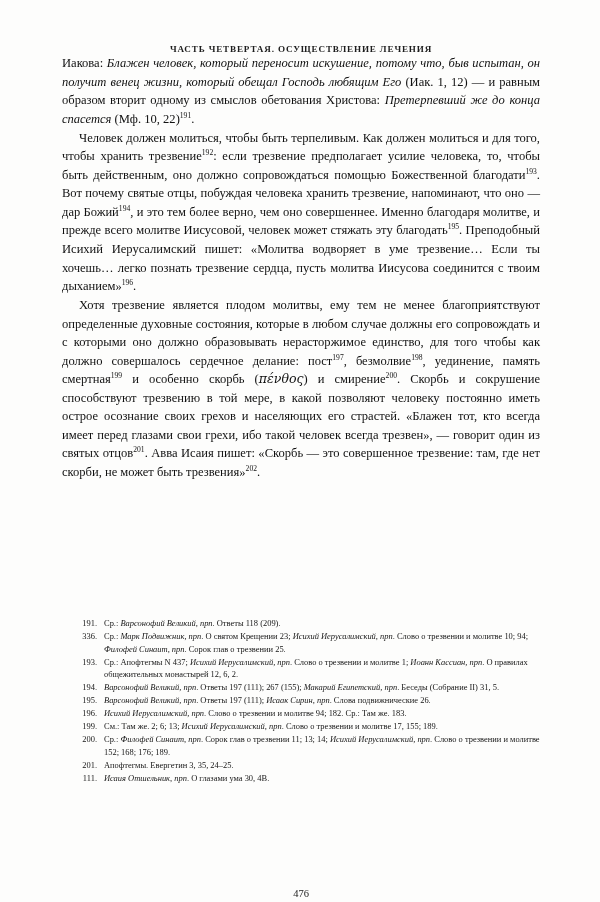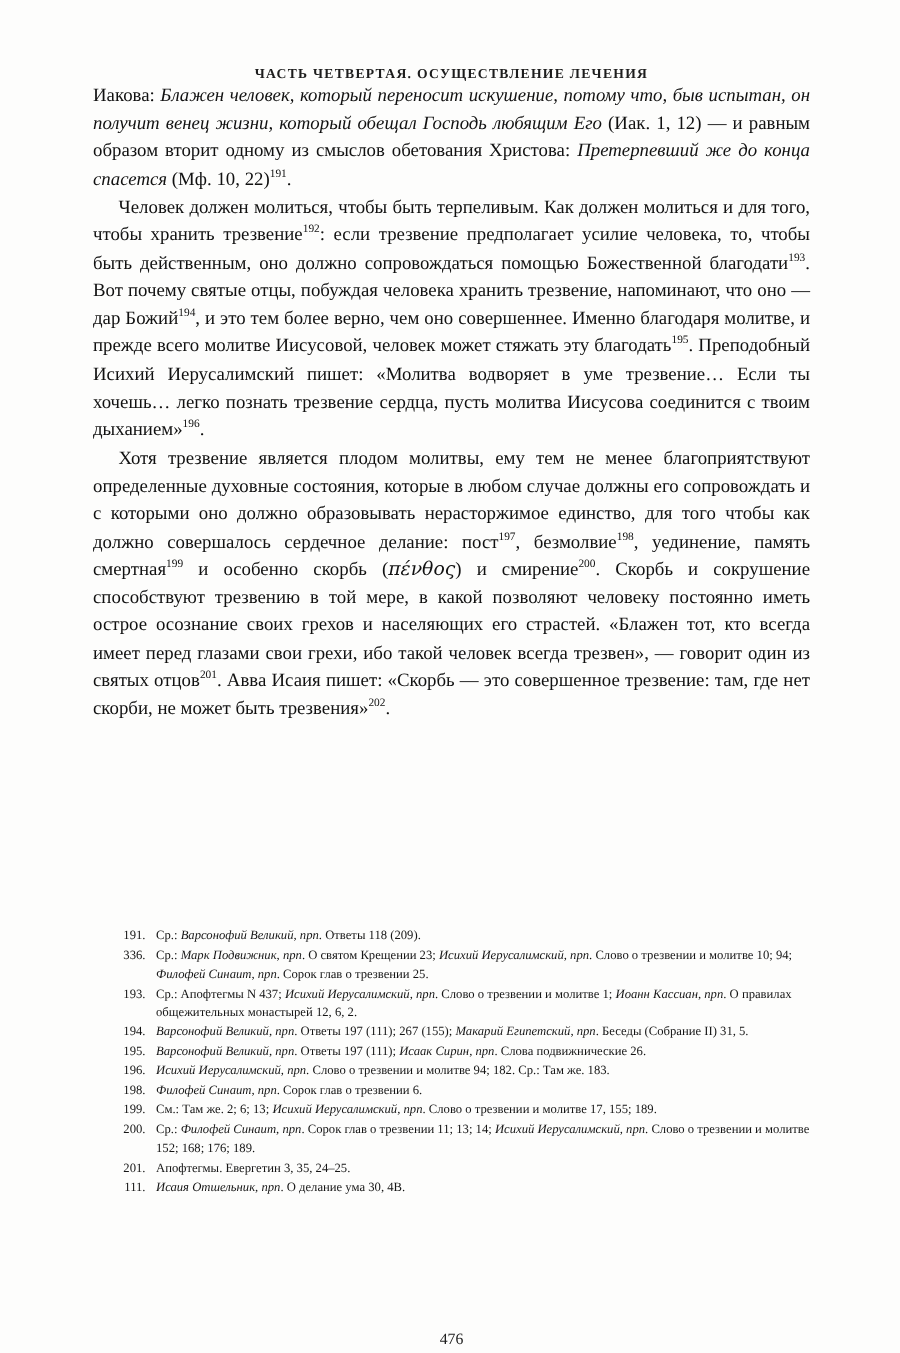--- a/index.html
+++ b/index.html
@@ -129,37 +129,33 @@
         </div>
         <div class="note">
           <span class="note-num">195.</span>
           <span class="note-text"><span class="it">Варсонофий Великий</span><span>, </span><span class="it">прп</span><span>. Ответы 197 (111); </span><span class="it">Исаак Сирин</span><span>, </span><span class="it">прп</span><span>. Слова подвижнические 26.</span></span>
         </div>
         <div class="note">
           <span class="note-num">196.</span>
           <span class="note-text"><span class="it">Исихий Иерусалимский</span><span>, </span><span class="it">прп</span><span>. Слово о трезвении и молитве 94; 182. Ср.: Там же. 183.</span></span>
         </div>
         <div class="note">
-          <span class="note-num">198.</span>
-          <span class="note-text"><span class="it">Филофей Синаит</span><span>, </span><span class="it">прп</span><span>. Сорок глав о трезвении 6.</span></span>
-        </div>
-        <div class="note">
           <span class="note-num">199.</span>
           <span class="note-text"><span>См.: Там же. 2; 6; 13; </span><span class="it">Исихий Иерусалимский</span><span>, </span><span class="it">прп</span><span>. Слово о трезвении и молитве 17, 155; 189.</span></span>
         </div>
         <div class="note">
           <span class="note-num">200.</span>
           <span class="note-text"><span>Ср.: </span><span class="it">Филофей Синаит</span><span>, </span><span class="it">прп</span><span>. Сорок глав о трезвении 11; 13; 14; </span><span class="it">Исихий Иерусалимский</span><span>, </span><span class="it">прп</span><span>. Слово о трезвении и молитве 152; 168; 176; 189.</span></span>
         </div>
         <div class="note">
           <span class="note-num">201.</span>
           <span class="note-text"><span>Апофтегмы. Евергетин 3, 35, 24–25.</span></span>
         </div>
         <div class="note">
           <span class="note-num">111.</span>
-          <span class="note-text"><span class="it">Исаия Отшельник</span><span>, </span><span class="it">прп</span><span>. О делание ума 30, 4В.</span></span>
+          <span class="note-text"><span class="it">Исаия Отшельник</span><span>, </span><span class="it">прп</span><span>. О глазами ума 30, 4В.</span></span>
         </div>
       </div>
 
     <div class="folio">476</div>
 
   </div>
 </div>
 
 </body></html>

